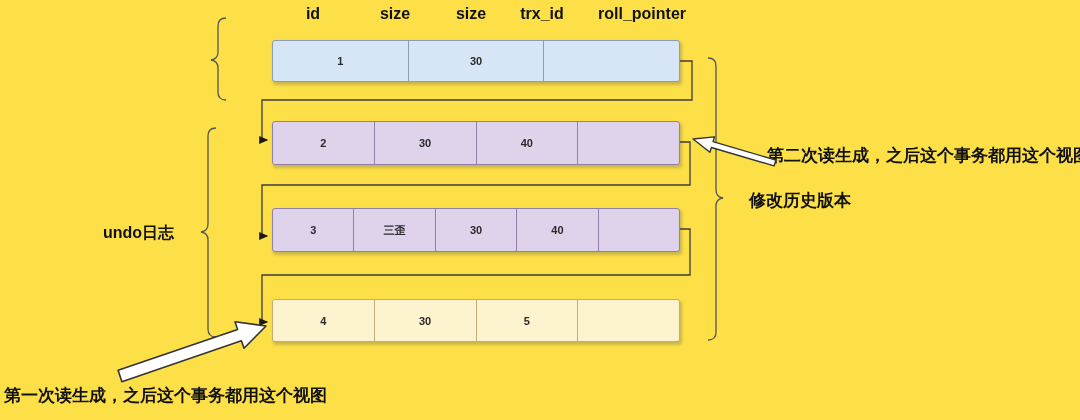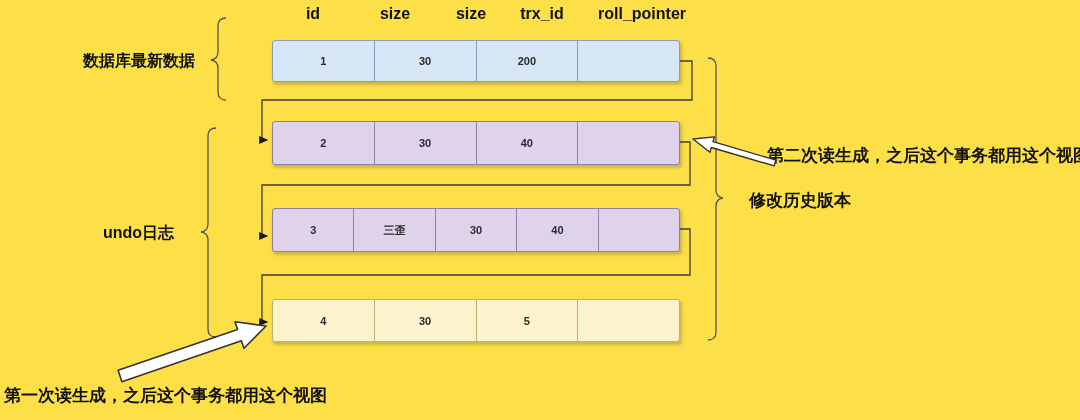--- a/index.html
+++ b/index.html
@@ -45,21 +45,20 @@
 
   <span class="hdr" style="left:272px">id</span>
   <span class="hdr" style="left:354px">size</span>
   <span class="hdr" style="left:430px">size</span>
   <span class="hdr" style="left:501px">trx_id</span>
   <span class="hdr" style="left:598px">roll_pointer</span>
 
   <div class="row latest" style="top:40px;height:42px">
     <div class="cell">1</div>
     <div class="cell">30</div>
-    <div class="cell">200</div>
     <div class="cell"></div>
   </div>
 
   <div class="row undo" style="top:121px;height:44px">
     <div class="cell">2</div>
     <div class="cell">30</div>
     <div class="cell">40</div>
     <div class="cell"></div>
   </div>
 
@@ -71,21 +70,20 @@
     <div class="cell"></div>
   </div>
 
   <div class="row readview" style="top:299px;height:43px">
     <div class="cell">4</div>
     <div class="cell">30</div>
     <div class="cell">5</div>
     <div class="cell"></div>
   </div>
 
-  <div class="side-label" id="label-latest">数据库最新数据</div>
   <div class="side-label" id="label-undo">undo日志</div>
   <div class="side-label" id="label-second-read">第二次读生成，之后这个事务都用这个视图</div>
   <div class="side-label" id="label-history">修改历史版本</div>
   <div class="side-label" id="label-first-read">第一次读生成，之后这个事务都用这个视图</div>
 
   <svg id="overlay" width="1080" height="420" viewBox="0 0 1080 420">
     <defs>
       <marker id="arr" markerWidth="8" markerHeight="8" refX="6" refY="3" orient="auto">
         <path d="M0,0 L7,3 L0,6 Z" fill="#1a1a1a"></path>
       </marker>

